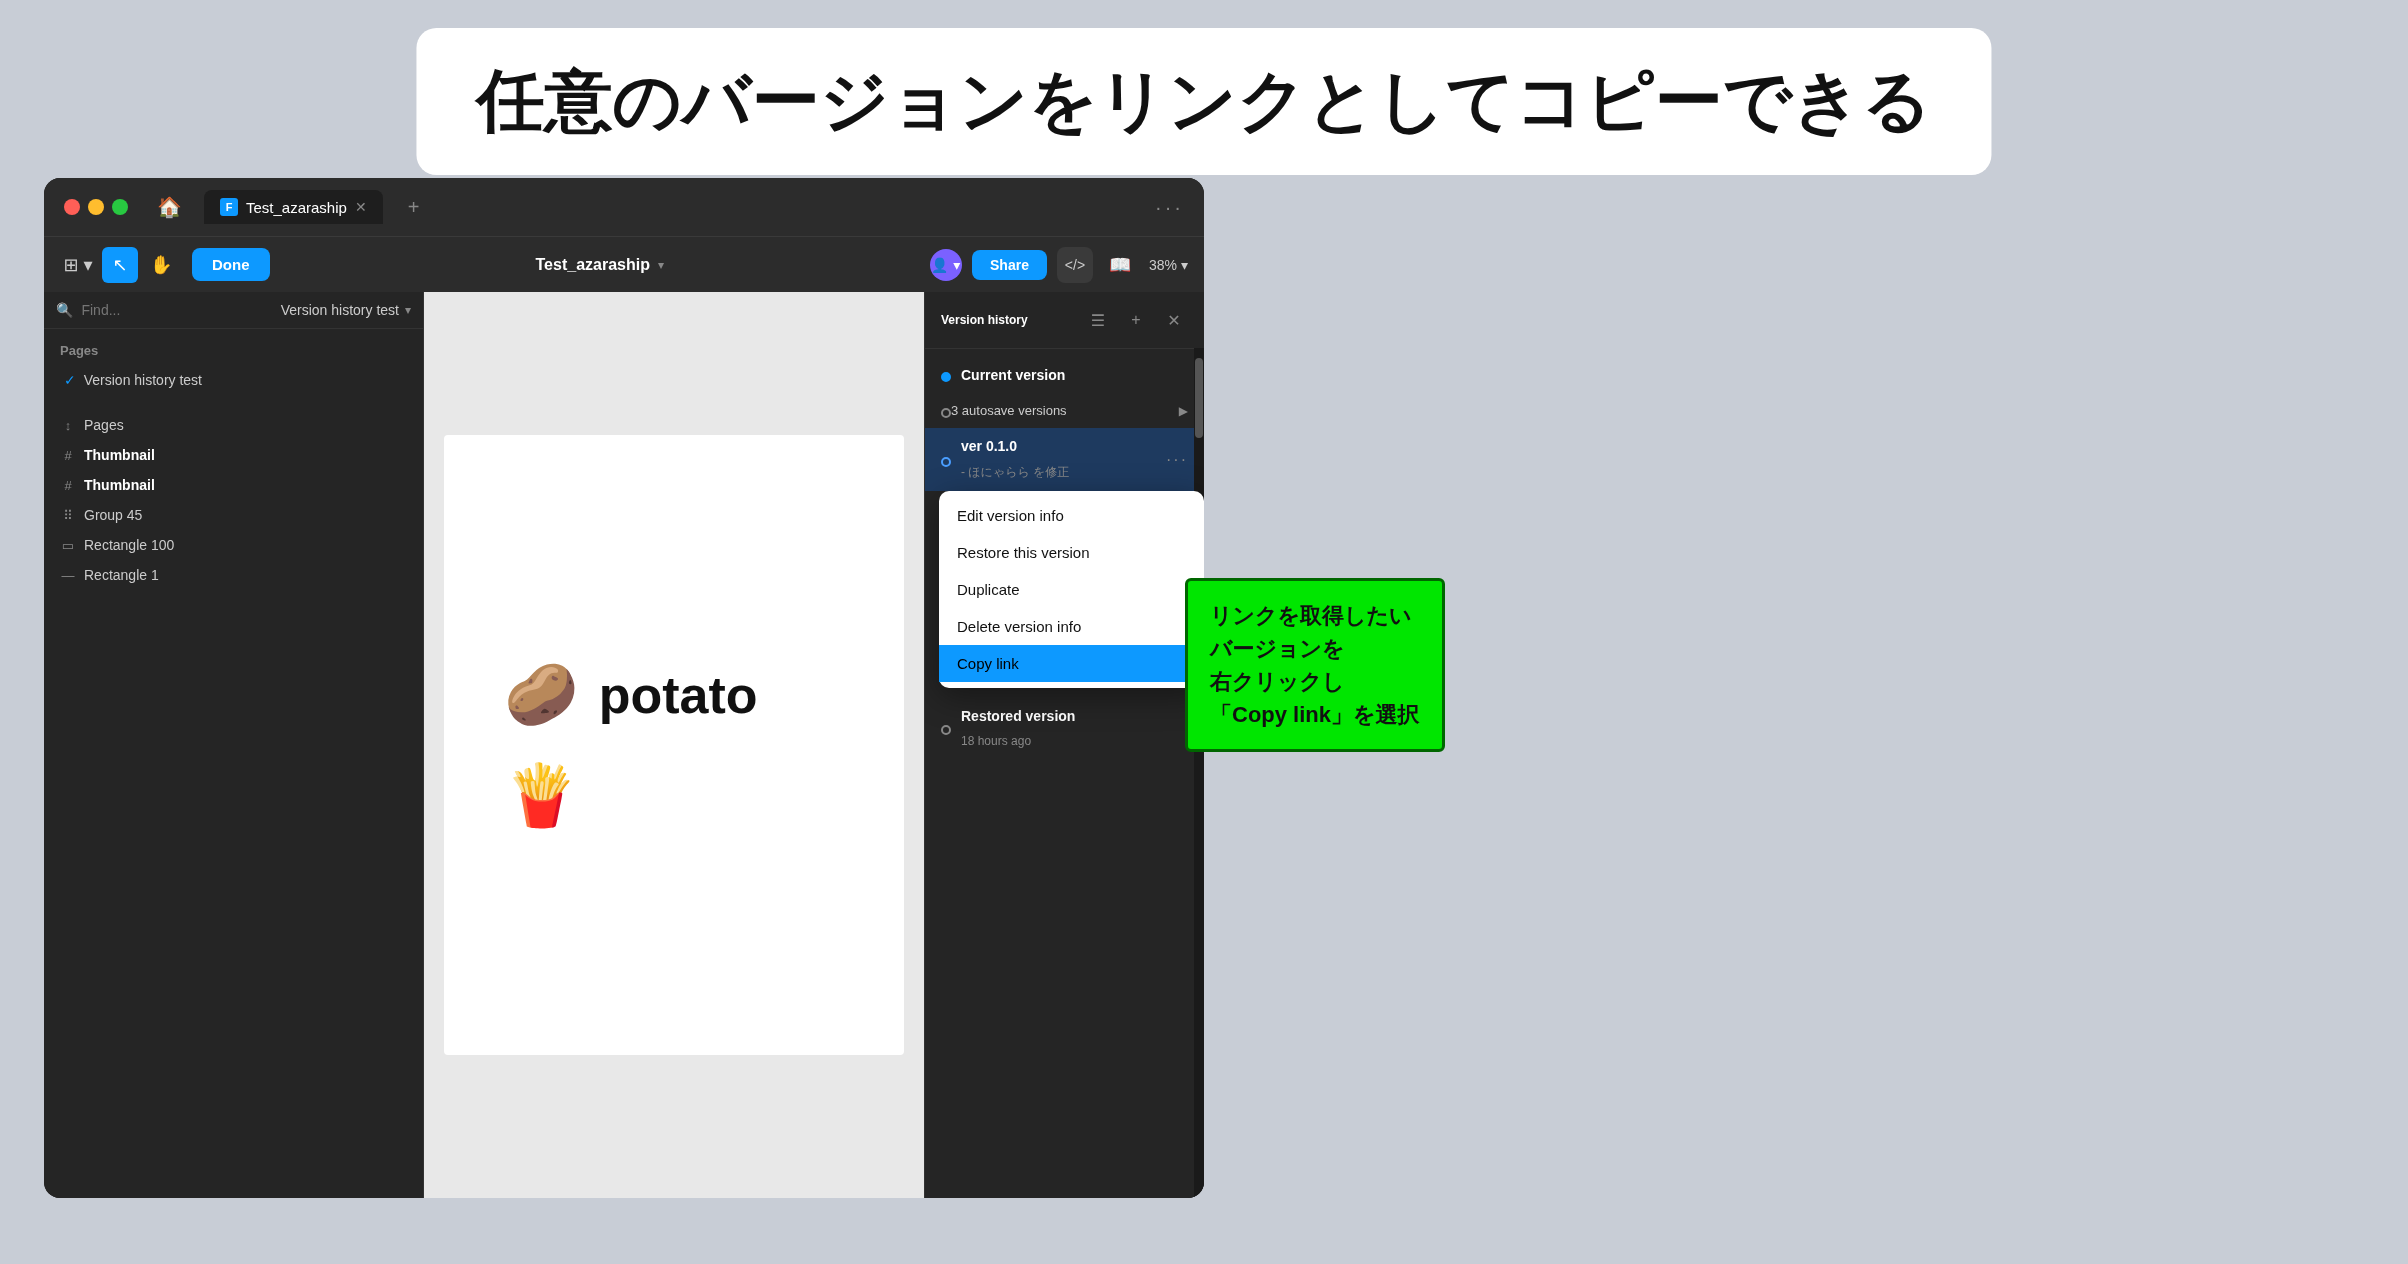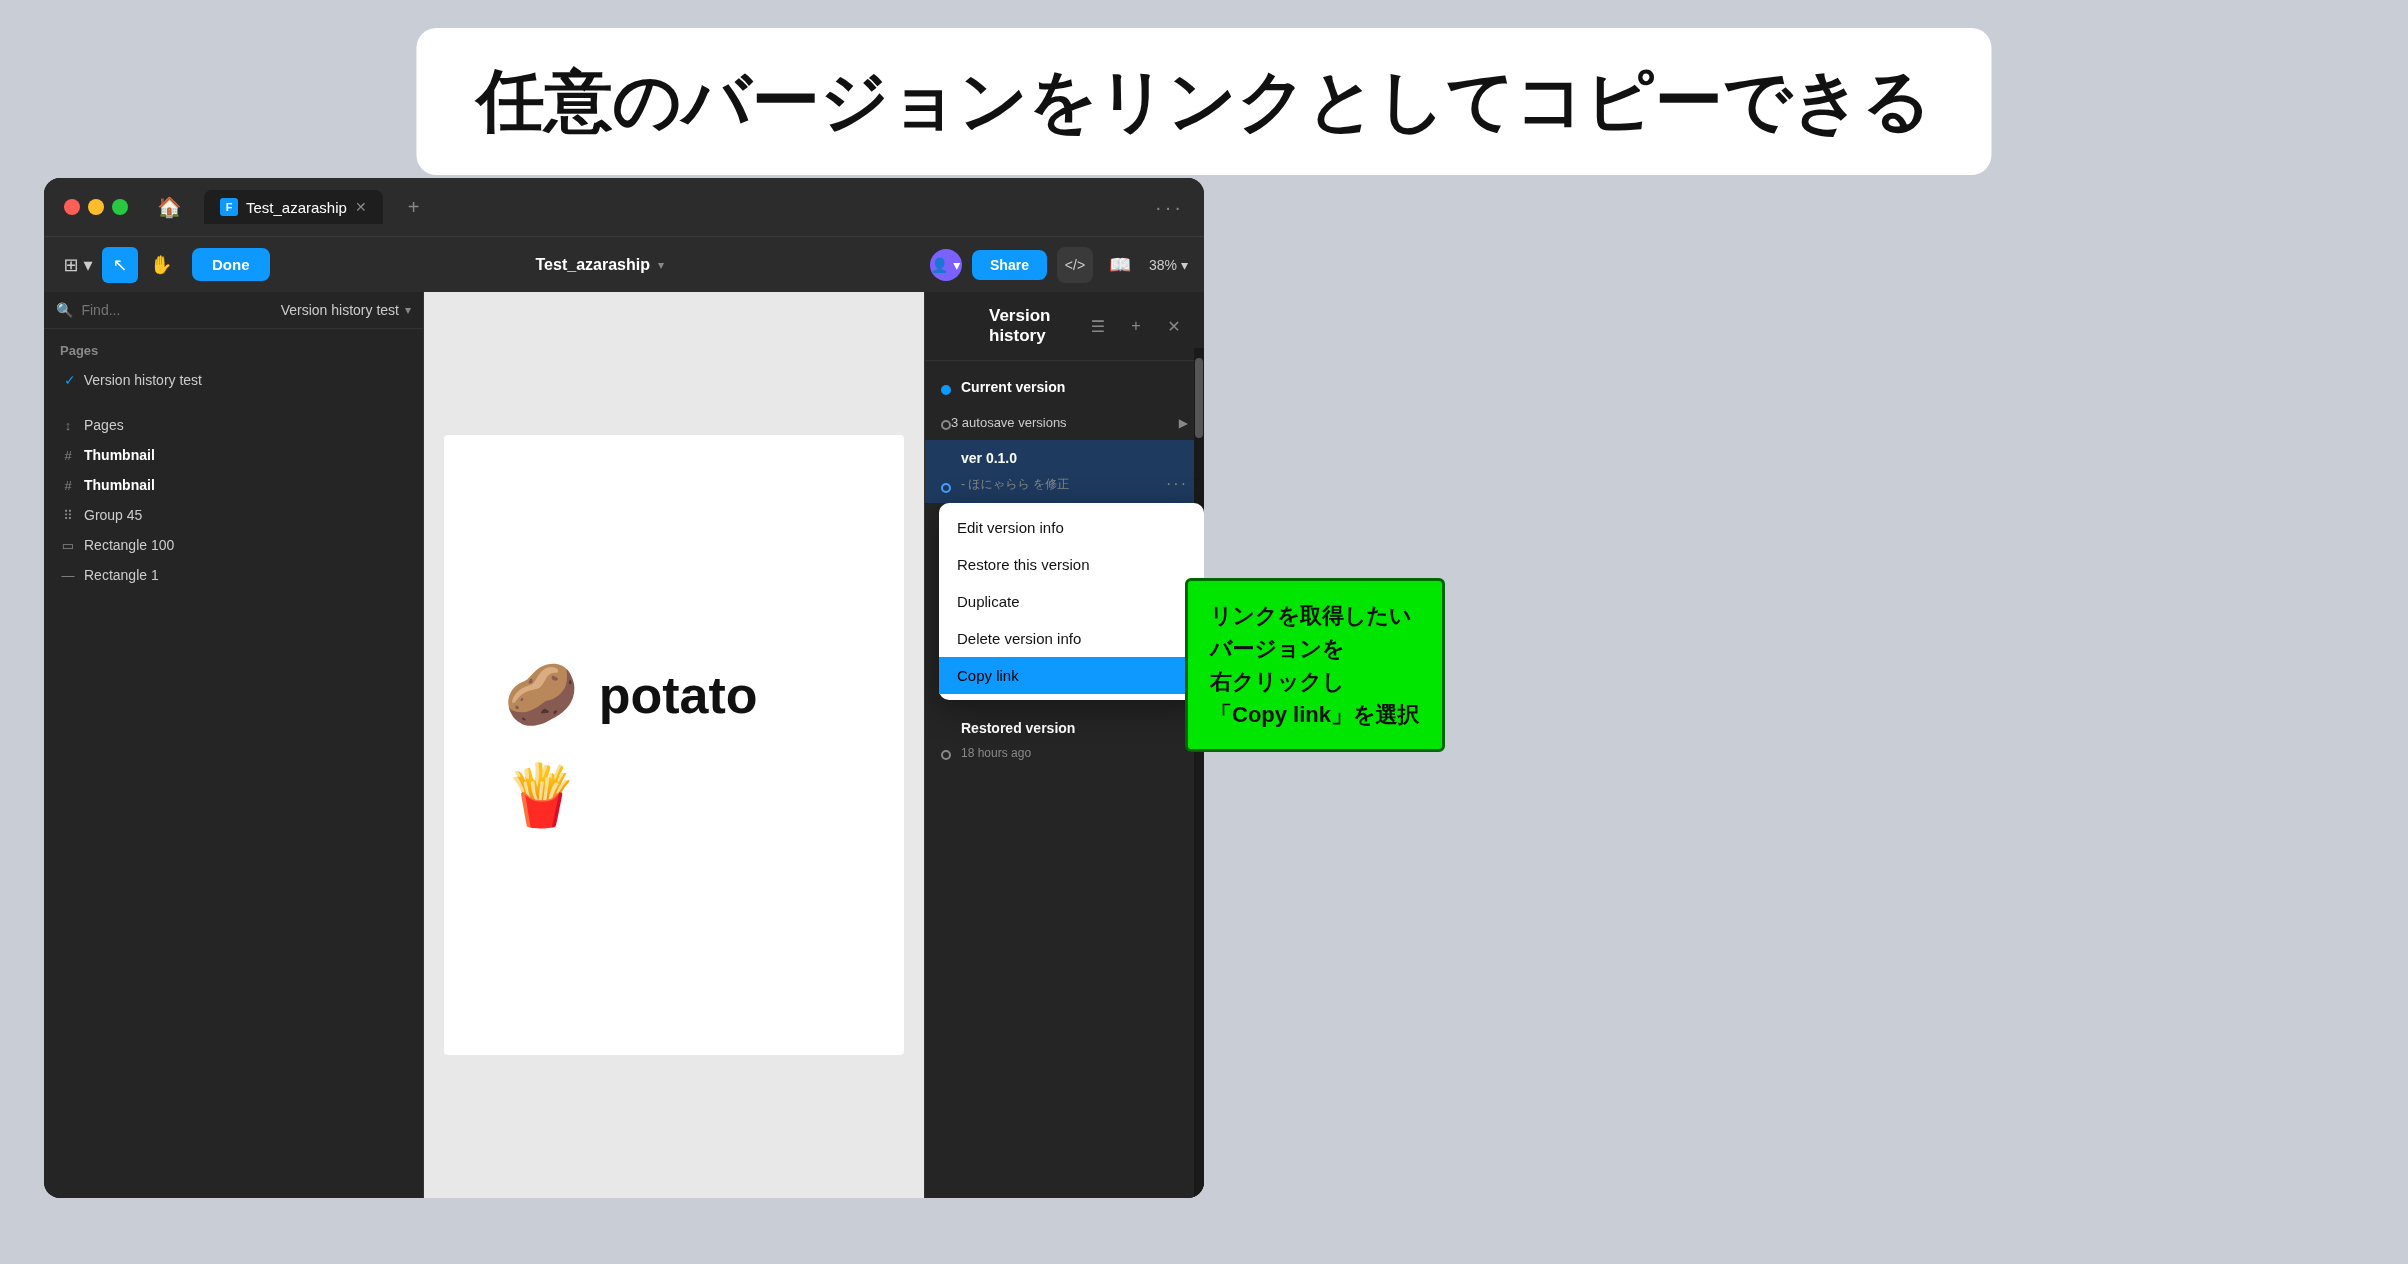--- a/index.html
+++ b/index.html
@@ -360,44 +360,43 @@
     }
     .right-panel-header {
       display: flex;
       align-items: center;
       padding: 14px 16px;
       gap: 10px;
       border-bottom: 1px solid #333;
     }
     .panel-title {
       color: #fff;
-      font-size: 17px;
+      font-size: 12px;
       font-weight: 600;
       flex: 1;
-      margin-left: 48px;
     }
     .panel-icon-btn {
       width: 28px;
       height: 28px;
       display: flex;
       align-items: center;
       justify-content: center;
       color: #888;
       font-size: 16px;
       cursor: pointer;
     }
 
     .version-list {
       padding: 8px 0;
       overflow-y: auto;
       flex: 1;
     }
     .version-item {
       display: flex;
-      align-items: flex-end;
+      align-items: center;
       padding: 10px 16px;
       gap: 10px;
       cursor: pointer;
       position: relative;
     }
     .version-item.selected { background: #1e3a5f; }
     .version-dot {
       width: 10px;
       height: 10px;
       border-radius: 50%;

